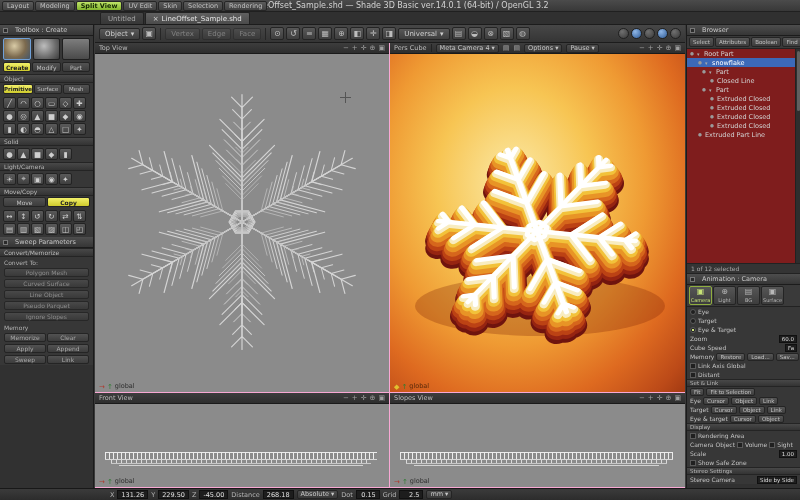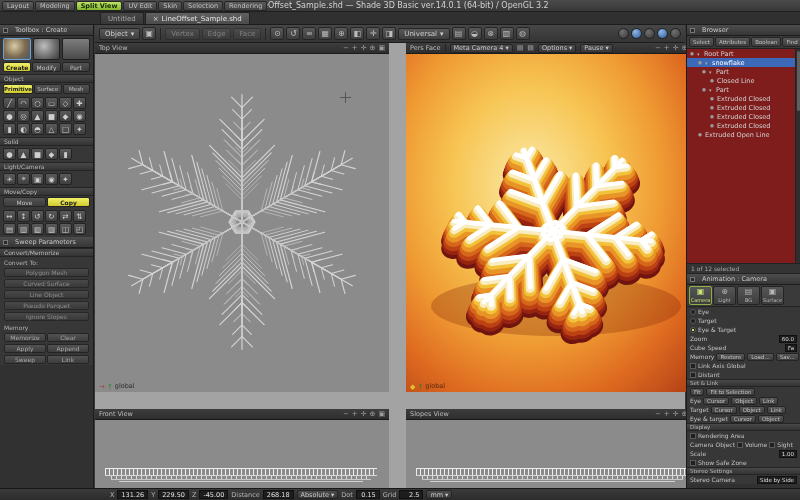--- a/index.html
+++ b/index.html
@@ -28,21 +28,21 @@
   .toolbar {height:18px;background:linear-gradient(#474747,#353535);border-bottom:1px solid #1c1c1c;display:flex;align-items:center;gap:2px;padding:0 4px}
   .tbtn {height:12px;padding:0 5px;font-size:7px;display:flex;align-items:center;gap:3px;background:linear-gradient(#585858,#3e3e3e);border:1px solid #242424;border-radius:2px;color:#cfcfcf;white-space:nowrap}
   .tbtn.dim {opacity:.45}
   .tico {width:14px;height:13px;display:flex;align-items:center;justify-content:center;font-size:8px;background:linear-gradient(#585858,#3e3e3e);border:1px solid #242424;border-radius:2px;color:#bdbdbd}
   .tsep {width:1px;height:12px;background:#262626;margin:0 2px}
   .circ {width:11px;height:11px;border-radius:50%;background:radial-gradient(circle at 35% 30%,#707070,#383838);border:1px solid #202020;flex:none}
   .circ.blue {background:radial-gradient(circle at 35% 30%,#8fb6e6,#2d5a96)}
   .tright {margin-left:auto;display:flex;gap:2px;align-items:center}
 
   
-  .vgrid {position:absolute;top:18px;left:0;right:0;bottom:0;display:grid;grid-template-columns:294px 295px;grid-template-rows:349px 94px;gap:17px;background:#a3a3a3}
+  .vgrid {position:absolute;top:18px;left:0;right:0;bottom:0;display:grid;grid-template-columns:294px 295px;grid-template-rows:349px 94px;gap:1px;background:#f9a8d4}
   .vp {position:relative;display:flex;flex-direction:column;overflow:hidden}
   .vphdr {height:11px;flex:none;background:linear-gradient(#3d3d3d,#2e2e2e);border-bottom:1px solid #1a1a1a;display:flex;align-items:center;gap:4px;padding:0 4px;font-size:6.5px;color:#bdbdbd;white-space:nowrap}
   .vpsep {width:1px;height:8px;background:#222}
   .vdrop {display:flex;align-items:center;gap:2px;padding:0 3px;height:9px;background:linear-gradient(#4c4c4c,#383838);border:1px solid #242424;border-radius:2px;color:#c6c6c6}
   .vctls {margin-left:auto;display:flex;gap:3px;align-items:center}
   .vctl {font-size:7px;color:#9f9f9f}
   .vpbody {flex:1;position:relative;background:#8b8b8b}
   .vpbody.pers {background:radial-gradient(ellipse at 42% 38%,#fbeaa8 0%,#f7c553 32%,#ef9a33 55%,#de6a20 75%,#bc4a18 92%,#a23a12 100%)}
   .vpbody svg {position:absolute;inset:0}
   .axis {position:absolute;left:4px;bottom:2px;display:flex;gap:2px;align-items:flex-end;font-size:6.5px;color:#333}
@@ -109,21 +109,21 @@
   .asec {height:8px;background:linear-gradient(#484848,#333);font-size:5.5px;display:flex;align-items:center;padding:0 3px;color:#b8b8b8;border-top:1px solid #242424;border-bottom:1px solid #242424}
   .abtn {font-size:5.5px;padding:0 3px;height:8px;display:flex;align-items:center;background:linear-gradient(#565656,#3d3d3d);border:1px solid #242424;border-radius:2px;color:#c2c2c2;white-space:nowrap}
   .aval {background:#1e1e1e;border:1px solid #101010;color:#ddd;padding:0 2px;height:8px;display:flex;align-items:center;font-size:5.5px;margin-left:auto}
   .chk {width:6px;height:6px;background:#202020;border:1px solid #5a5a5a;flex:none}
   .rdo {width:6px;height:6px;border-radius:50%;background:#202020;border:1px solid #5a5a5a;flex:none}
   .rdo.on {background:radial-gradient(circle,#cde27a 0 40%,#202020 45%)}
 
   
   .statusbar {position:absolute;left:0;bottom:0;width:800px;height:12px;background:linear-gradient(#3b3b3b,#2c2c2c);border-top:1px solid #181818;display:flex;align-items:center;gap:3px;padding:0 6px 0 110px;font-size:6.5px;color:#b4b4b4;white-space:nowrap}
   .sval {background:#1d1d1d;border:1px solid #101010;padding:0 3px;height:9px;display:flex;align-items:center;color:#e0e0e0;min-width:24px;justify-content:flex-end}
-  .sdrop {background:linear-gradient(#4c4c4c,#383838);border:1px solid #242424;border-radius:2px;padding:0 3px;height:9px;display:flex;align-items:center;gap:2px;color:#c8c8c8}
+  .sdrop {background:linear-gradient(#4c4c4c,#383838);border:1px solid #242424;border-radius:2px;padding:0 3px;height:9px;display:flex;align-items:flex-end;gap:2px;color:#c8c8c8}
 </style>
 </head>
 <body>
 
 <svg width="0" height="0" style="position:absolute">
   <defs>
     <g id="flake" fill="none">
       <path d="M10,0 L5,8.66 L-5,8.66 L-10,0 L-5,-8.66 L5,-8.66 Z"></path>
       <g>
           <path d="M0,0 L0,-98 M0,-34 L-25,-59 M0,-34 L25,-59 M0,-62 L-17,-79 M0,-62 L17,-79 M0,-88 L-8,-96 M0,-88 L8,-96"></path>
@@ -356,21 +356,21 @@
             <div class="axis">
               <span class="ah">→</span>
               <span class="av">↑</span>
               <span class="alabel">global</span>
             </div>
           </div>
         </div>
 
         <div class="vp">
           <div class="vphdr">
-            <span>Pers Face</span>
+            <span>Pers Cube</span>
             <span class="vpsep"></span>
             <span class="vdrop">
               <span>Meta Camera 4</span>
               <span>▾</span>
             </span>
             <span class="vctl">▤</span>
             <span class="vctl">▤</span>
             <span class="vdrop">
               <span>Options</span>
               <span>▾</span>
@@ -540,21 +540,21 @@
         <div class="trow" style="padding-left:22px">
           <span class="teye">●</span>
           <span>Extruded Closed</span>
         </div>
         <div class="trow" style="padding-left:22px">
           <span class="teye">●</span>
           <span>Extruded Closed</span>
         </div>
         <div class="trow" style="padding-left:10px">
           <span class="teye">●</span>
-          <span>Extruded Open Line</span>
+          <span>Extruded Part Line</span>
         </div>
         <div class="tsb">
             <div class="thumb"></div>
           </div>
       </div>
       <div class="bstatus">1 of 12 selected</div>
 
       <div class="phdr">
         <span class="pdot"></span>
         <span>Animation : Camera</span>

